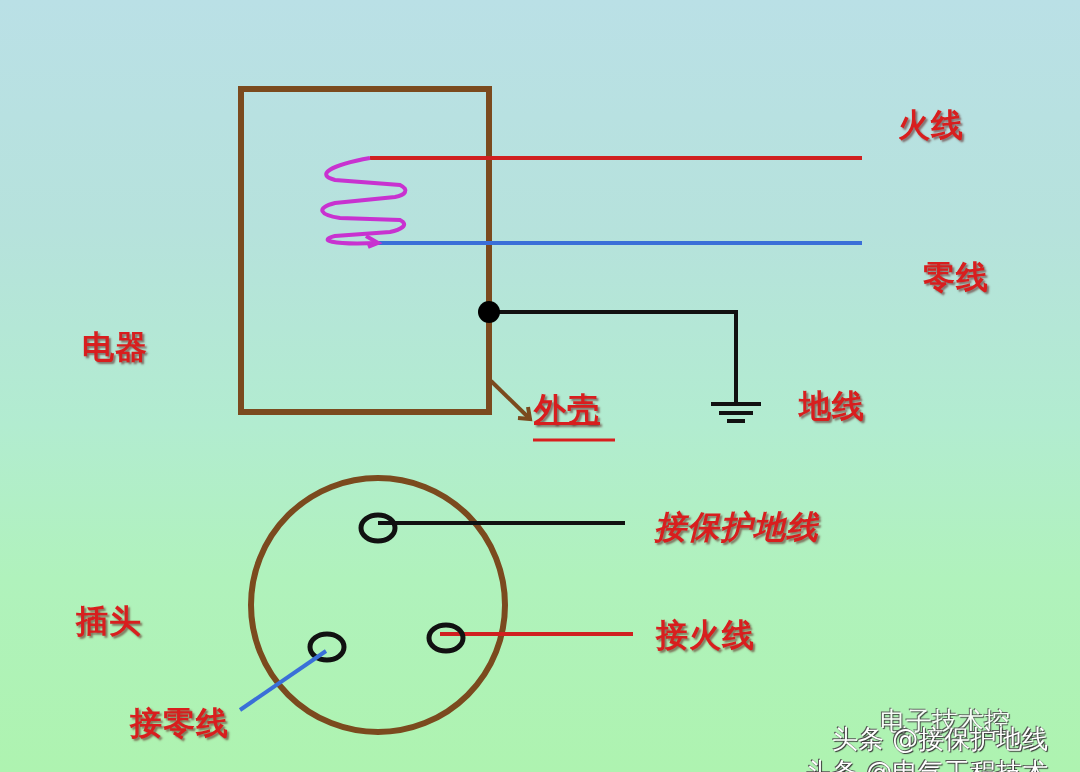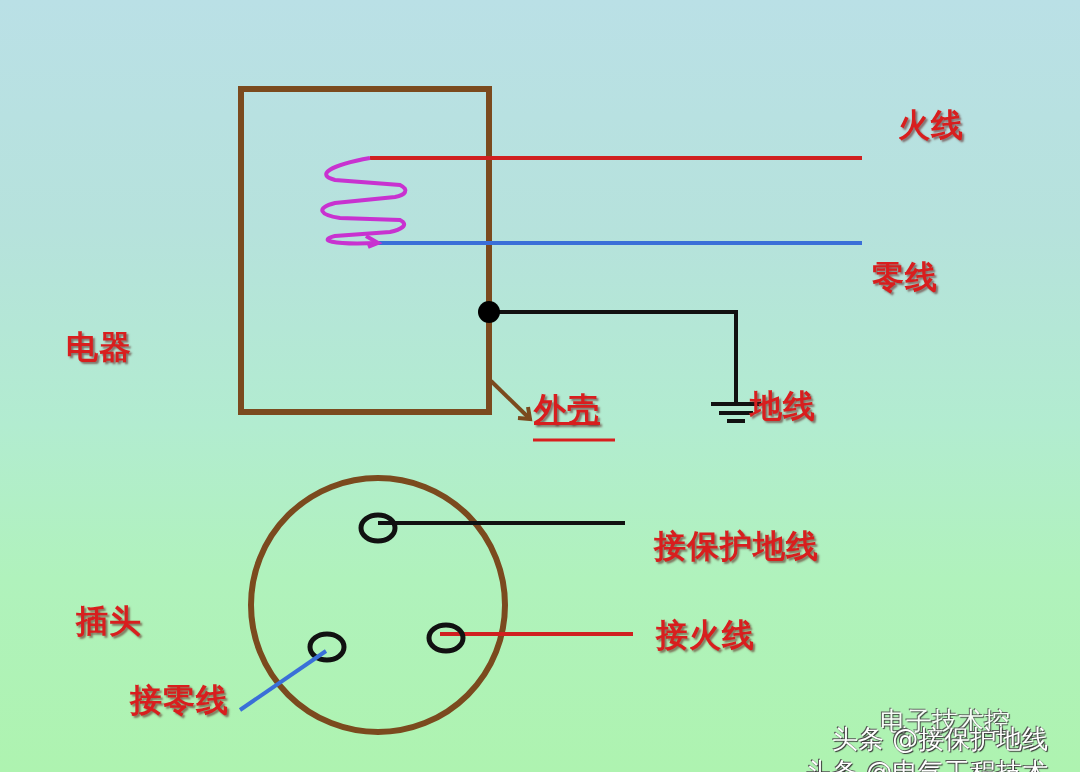--- a/index.html
+++ b/index.html
@@ -45,24 +45,24 @@
   <ellipse cx="378" cy="528" rx="17" ry="13" fill="none" stroke="#111" stroke-width="5"></ellipse>
 
   <line x1="440" y1="634" x2="633" y2="634" stroke="#d02020" stroke-width="4"></line>
   <ellipse cx="446" cy="638" rx="17" ry="13" fill="none" stroke="#111" stroke-width="5"></ellipse>
 
   <ellipse cx="327" cy="647" rx="17" ry="13" fill="none" stroke="#111" stroke-width="5"></ellipse>
   <line x1="326" y1="651" x2="240" y2="710" stroke="#3a6fd8" stroke-width="4"></line>
 </svg>
 
 <div class="lbl" style="left:898px;top:104px;">火线</div>
-<div class="lbl" style="left:872px;top:256px;">零线</div>
-<div class="lbl" style="left:750px;top:385px;text-align:right;">地线</div>
-<div class="lbl" style="left:66px;top:326px;font-family:Liberation Mono, monospace;">电器</div>
+<div class="lbl" style="left:923px;top:256px;">零线</div>
+<div class="lbl" style="left:799px;top:385px;text-align:right;">地线</div>
+<div class="lbl" style="left:82px;top:326px;font-family:Liberation Mono, monospace;">电器</div>
 <div class="lbl" style="left:534px;top:388px;text-decoration:underline;">外壳</div>
 <div class="lbl" style="left:76px;top:600px;">插头</div>
-<div class="lbl" style="left:654px;top:525px;">接保护地线</div>
+<div class="lbl" style="left:654px;top:506px;font-style:italic;">接保护地线</div>
 <div class="lbl" style="left:656px;top:614px;">接火线</div>
-<div class="lbl" style="left:130px;top:679px;">接零线</div>
+<div class="lbl" style="left:130px;top:702px;">接零线</div>
 
 <div class="wm" style="left:880px;top:704px;opacity:0.9;">电子技术控</div>
 <div class="wm" style="left:832px;top:722px;">头条 @接保护地线</div>
 <div class="wm" style="left:806px;top:755px;">头条 @电气工程技术</div>
 
 </body></html>

